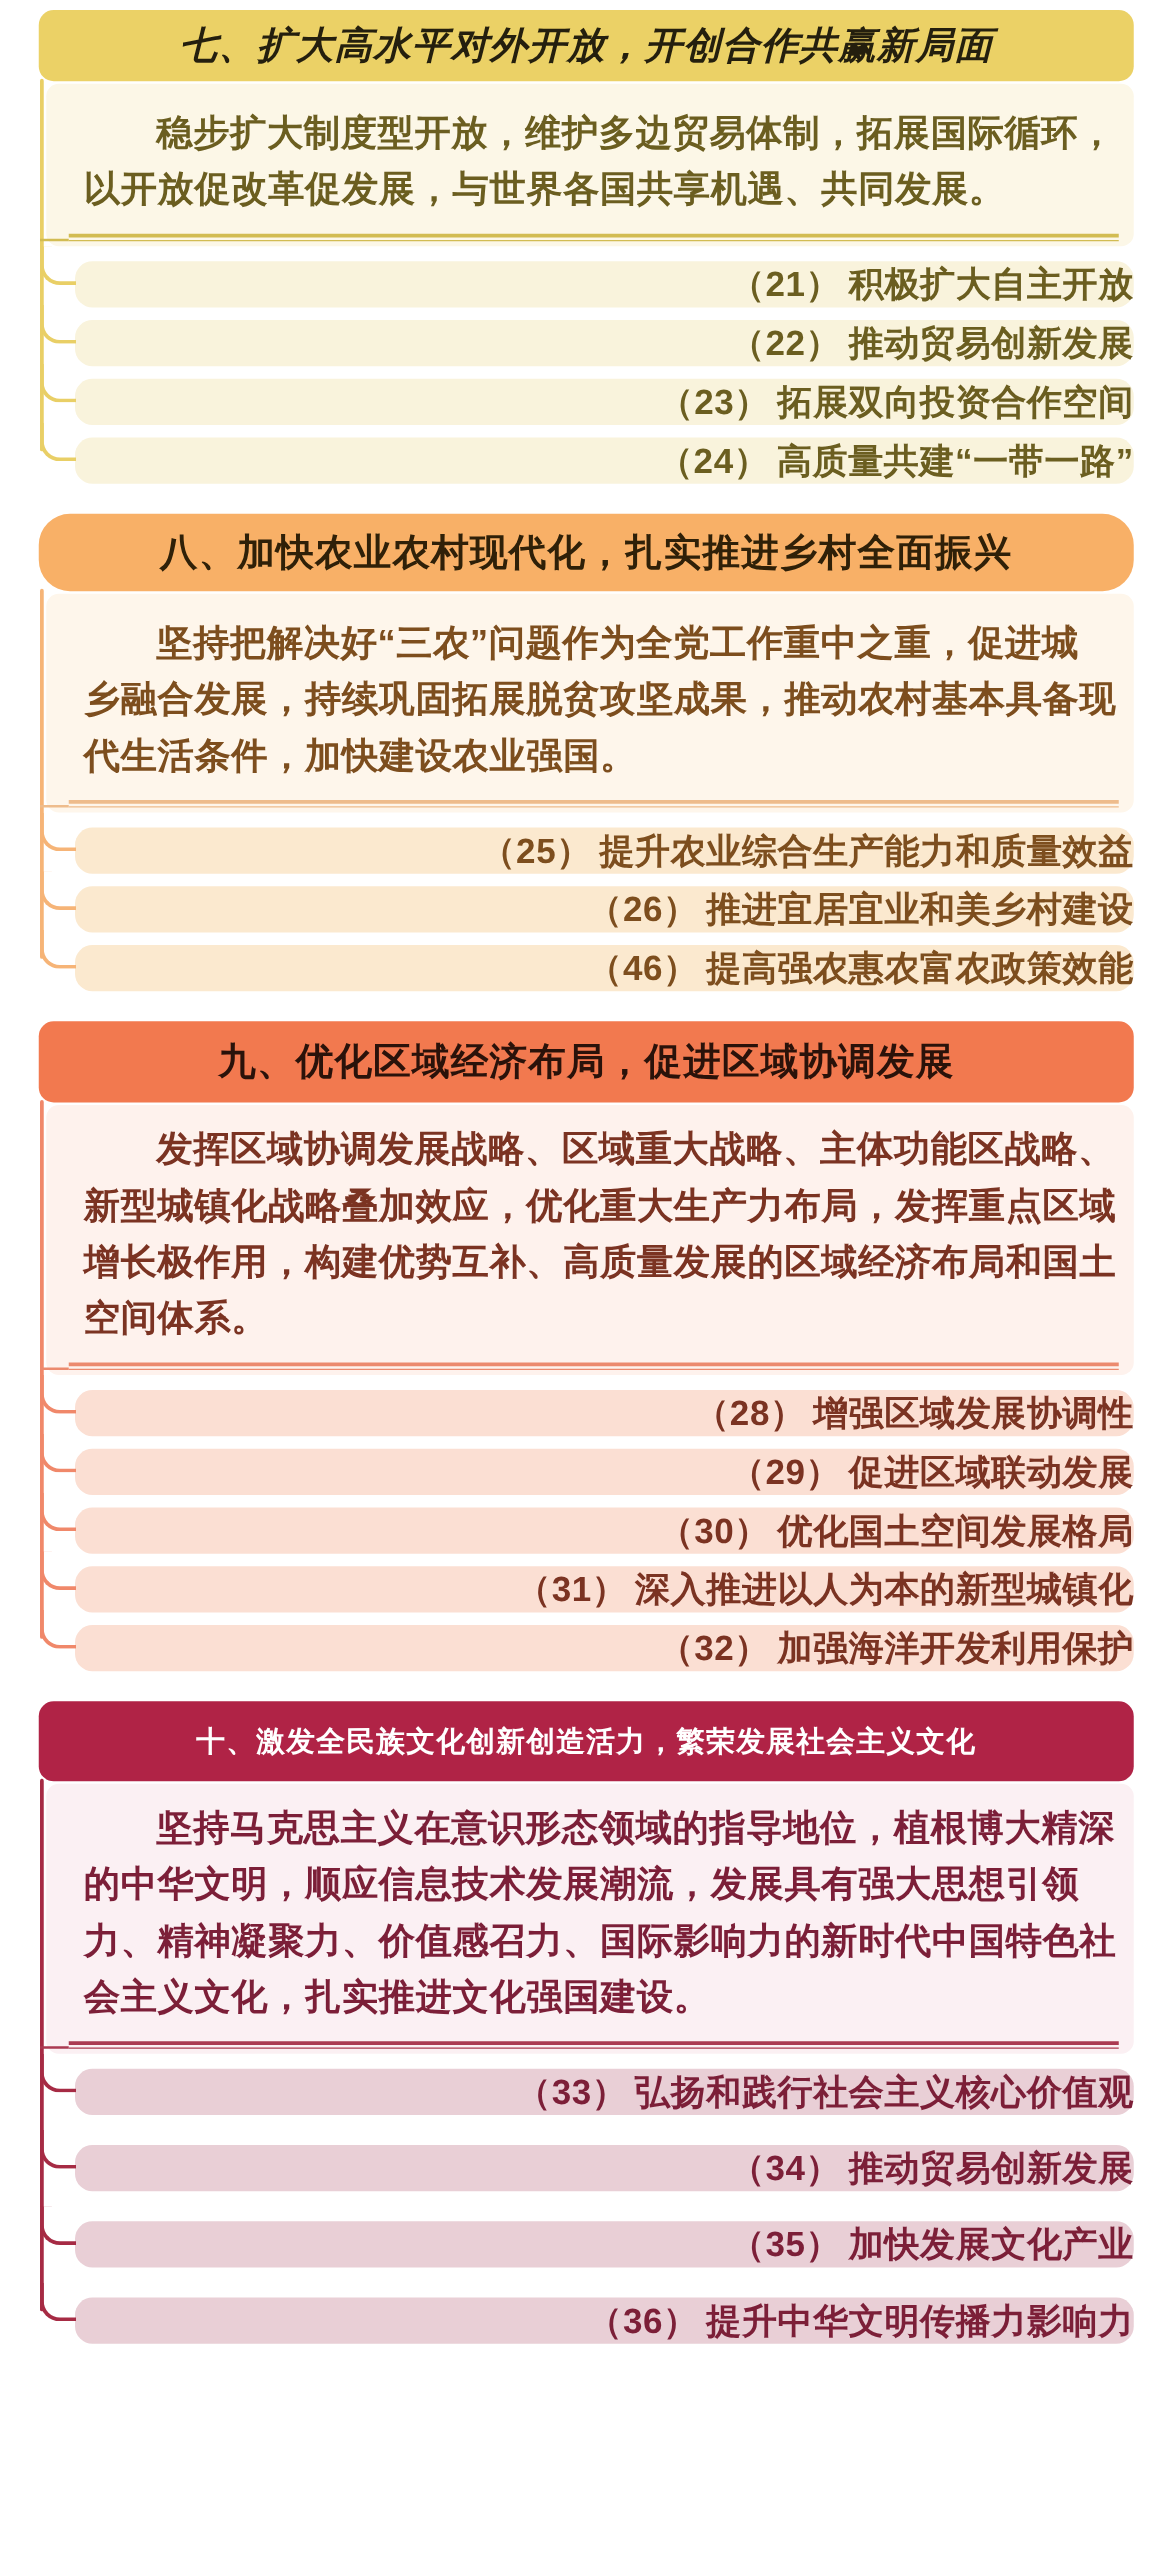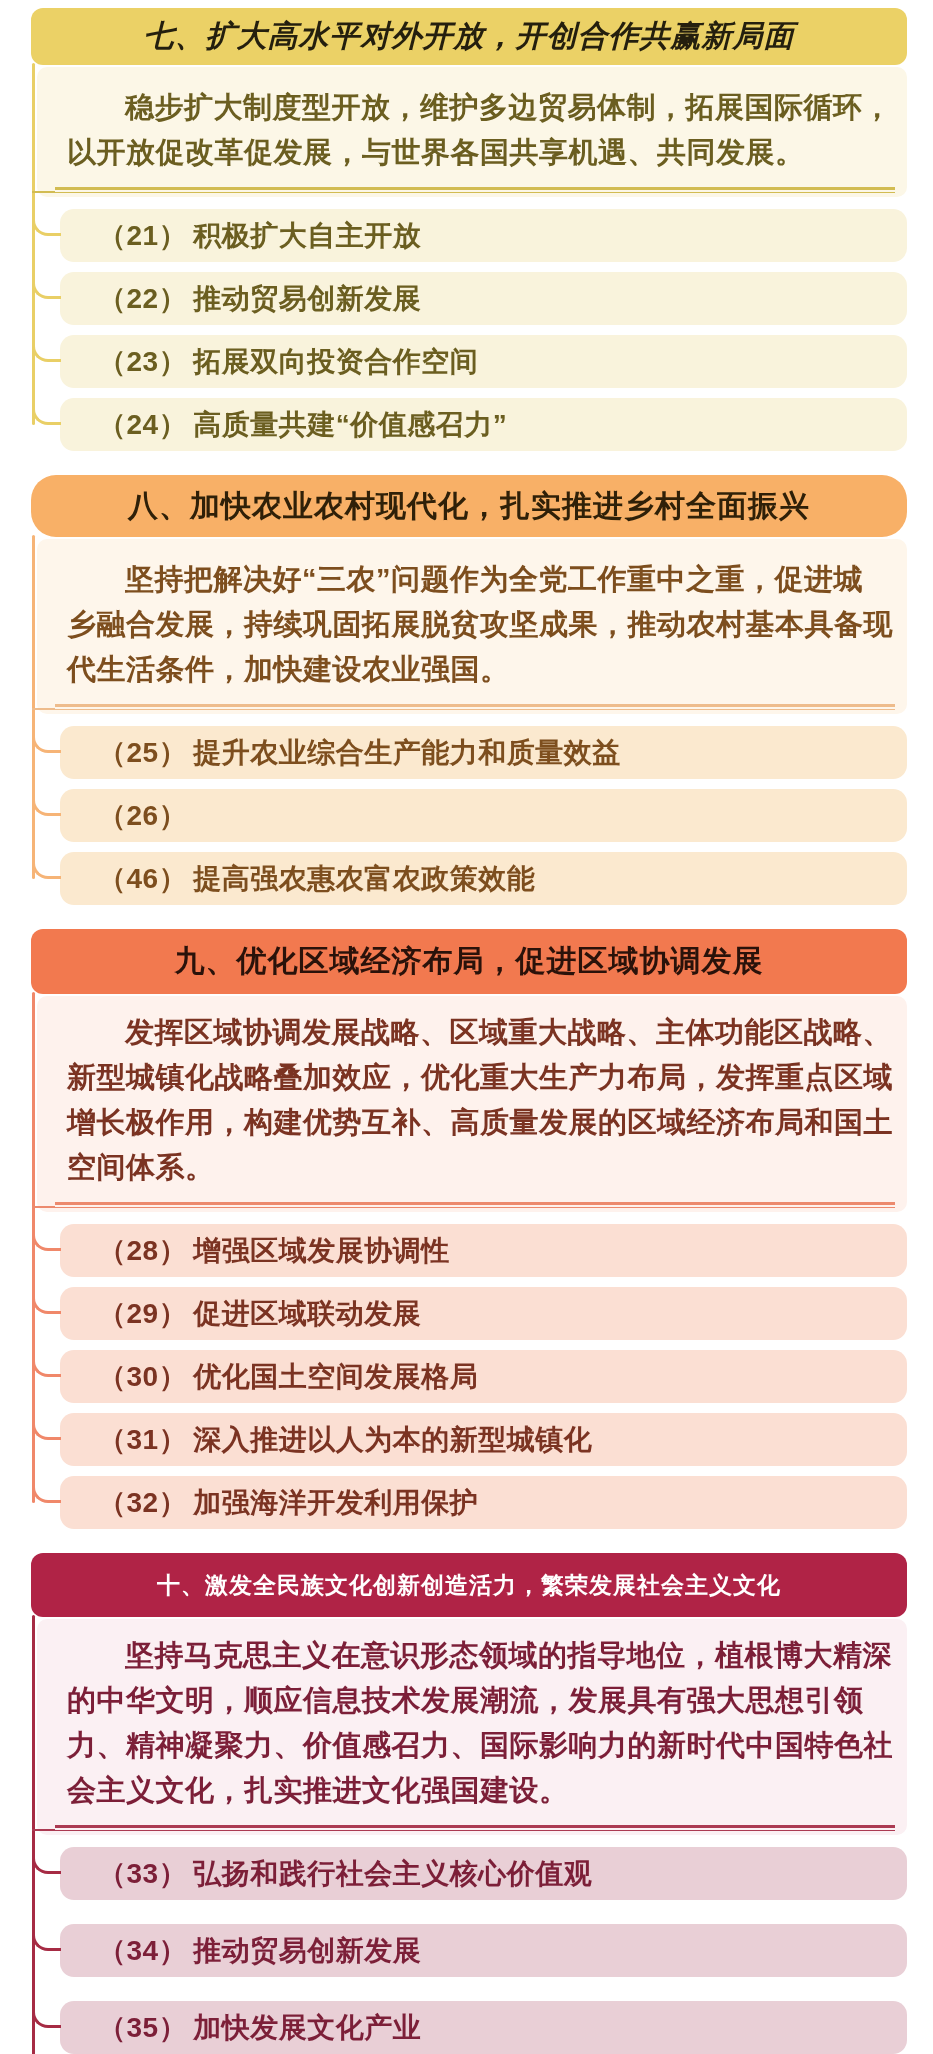--- a/index.html
+++ b/index.html
@@ -76,30 +76,31 @@
     height:2px;
     background:var(--sep);
   }
   .items{
     list-style:none;
     margin:12px 0 0 29px;
     padding:0;
   }
   .item{
     position:relative;
-    height:53px;
+    height:37px;
     margin-bottom:10px;
     background:var(--item-bg);
     border-radius:14px;
     display:flex;
     align-items:center;
     padding-left:38px;
     color:var(--fg);
     font-size:28px;
     letter-spacing:0.5px;
+    justify-content:flex-end;
   }
   .s10 .item{margin-bottom:24px;}
   .item:last-child{margin-bottom:0;}
   .item::before{
     content:'';
     position:absolute;
     left:-28px;
     top:-12px;
     bottom:50%;
     width:26px;
@@ -133,21 +134,21 @@
           <li class="item">
           <span class="num">（22）</span>
           <span class="label">推动贸易创新发展</span>
         </li>
           <li class="item">
           <span class="num">（23）</span>
           <span class="label">拓展双向投资合作空间</span>
         </li>
           <li class="item">
           <span class="num">（24）</span>
-          <span class="label">高质量共建“价值感召力”</span>
+          <span class="label">高质量共建“一带一路”</span>
         </li>
         </ul>
     </div>
   </section>
 
   <section class="section s8" style="--header-bg: #F8B067; --header-fg: #2F2008; --panel-bg: #FEF6EB; --line: #F6B477; --sep: #EEBC8C; --item-bg: #FBE9CF; --fg: #7D4E1E;">
     <div class="header">
       <span>八、加快农业农村现代化，扎实推进乡村全面振兴</span>
     </div>
     <div class="body">
@@ -159,20 +160,21 @@
         <div class="sep"></div>
       </div>
       <ul class="items">
 
       <li class="item">
           <span class="num">（25）</span>
           <span class="label">提升农业综合生产能力和质量效益</span>
         </li>
           <li class="item">
           <span class="num">（26）</span>
+          <span class="label">推进宜居宜业和美乡村建设</span>
         </li>
           <li class="item">
           <span class="num">（46）</span>
           <span class="label">提高强农惠农富农政策效能</span>
         </li>
         </ul>
     </div>
   </section>
 
   <section class="section s9" style="--header-bg: #F2794F; --header-fg: #2A120A; --panel-bg: #FEF2ED; --line: #F0886A; --sep: #EC8A6E; --item-bg: #FBDFD3; --fg: #7B3322;">

